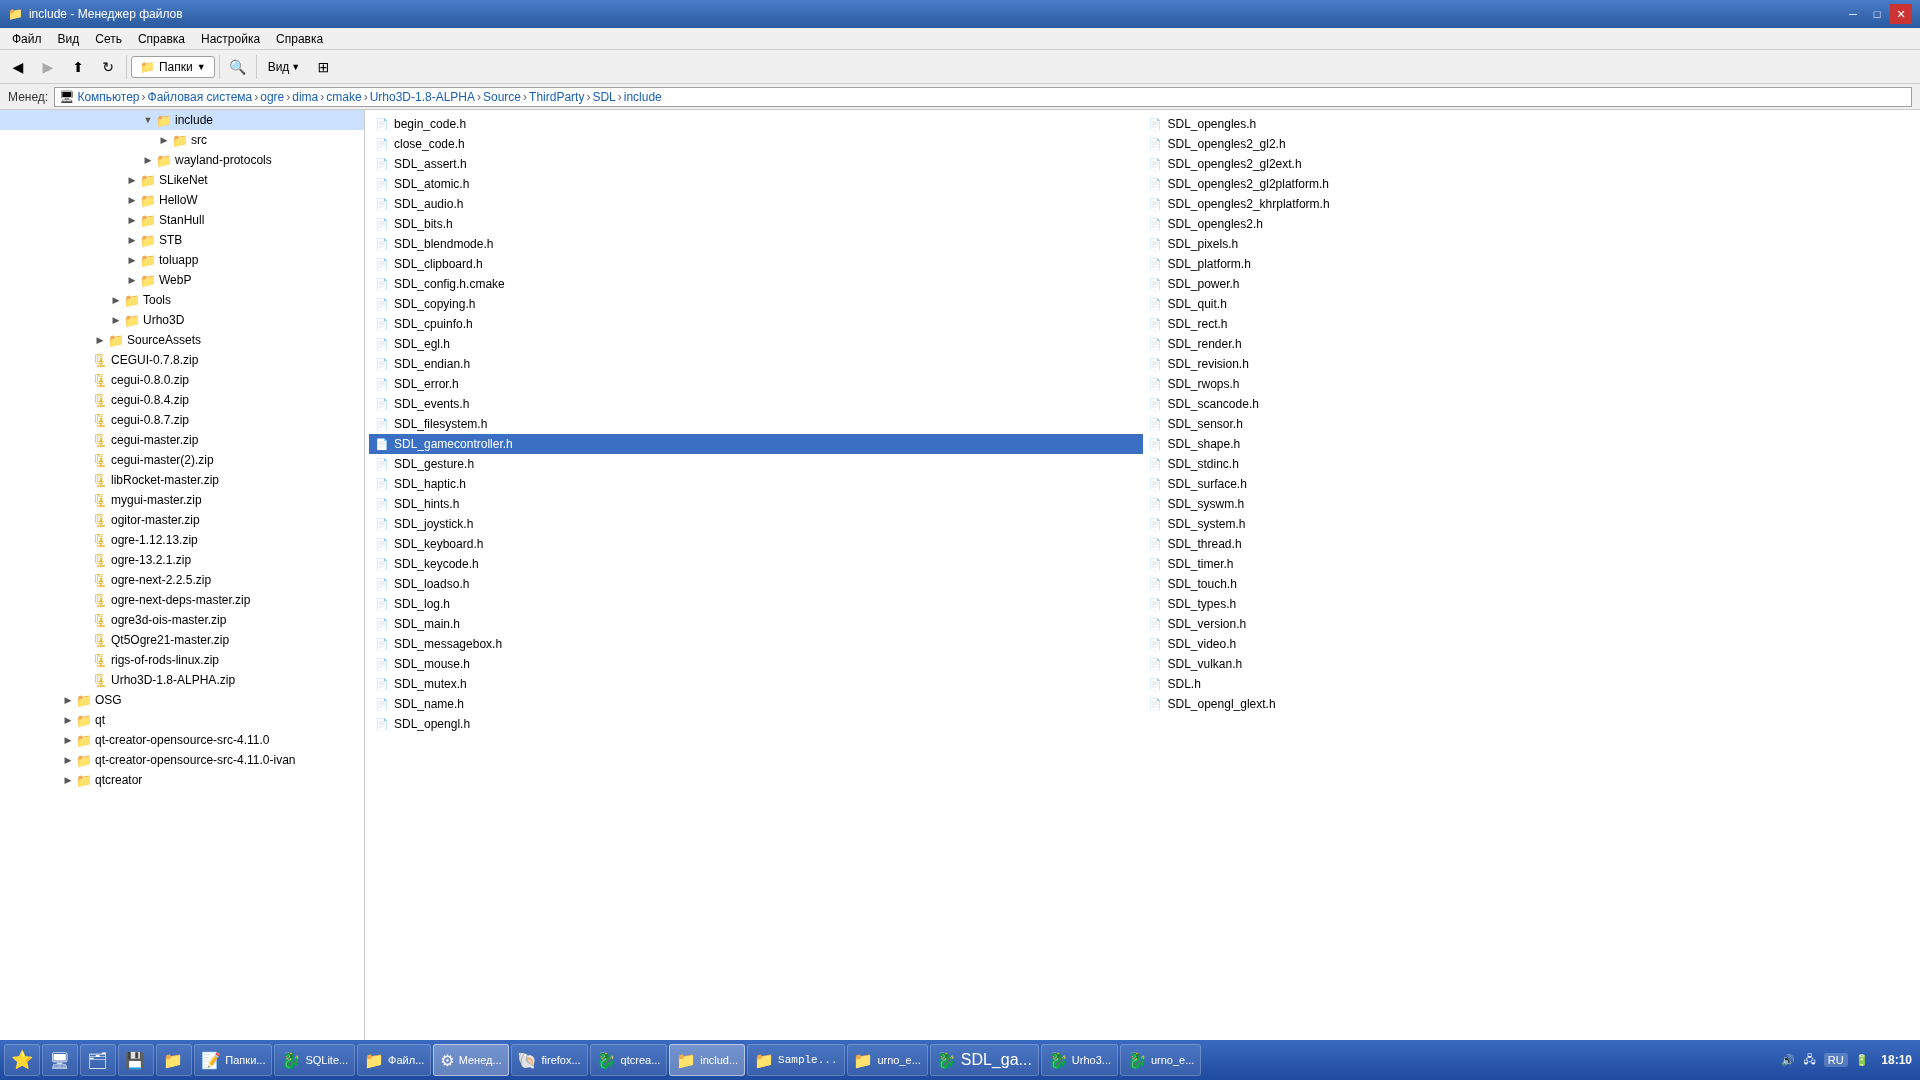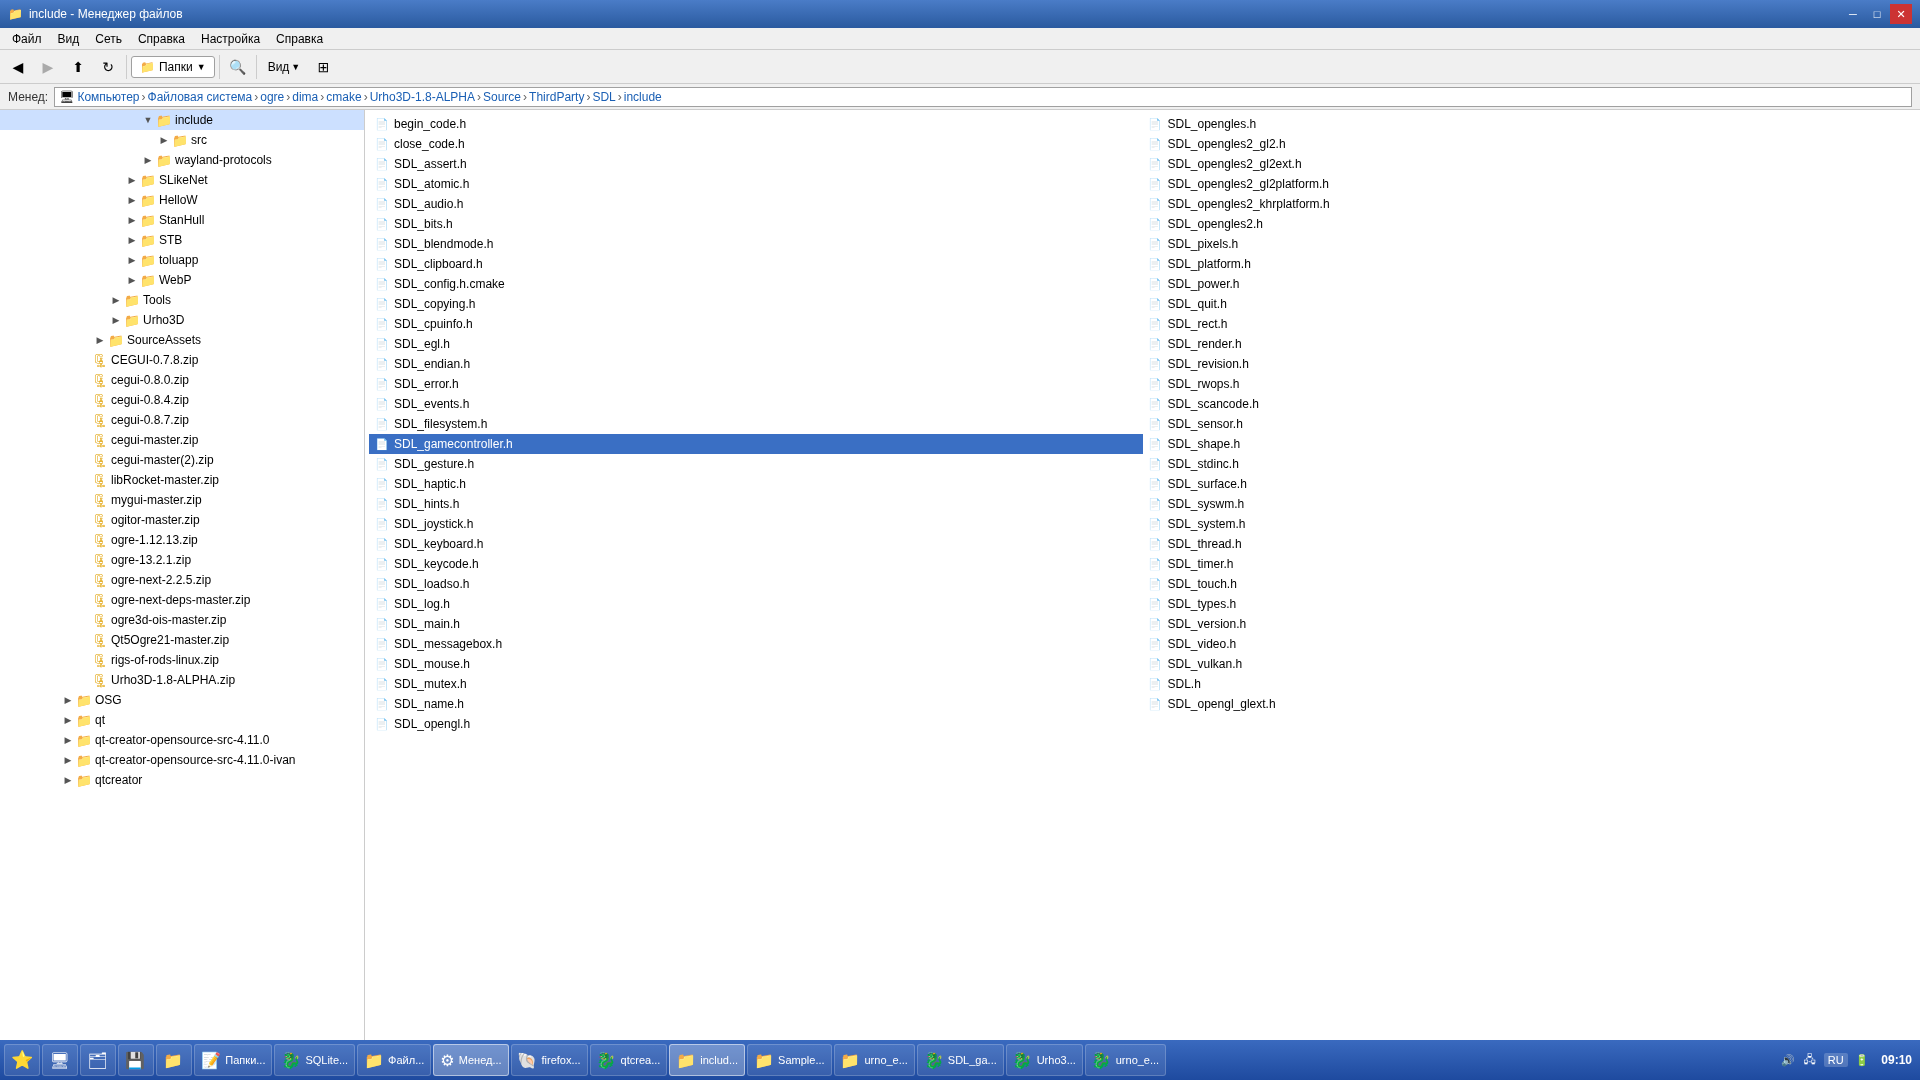--- a/index.html
+++ b/index.html
@@ -761,39 +761,39 @@
     <div class="taskbar-btn">
       <span class="taskbar-icon">🐉</span>
       <span style="font-size:11px;">qtcrea...</span>
     </div>
     <div class="taskbar-btn active">
       <span class="taskbar-icon">📁</span>
       <span style="font-size:11px;">includ...</span>
     </div>
     <div class="taskbar-btn">
       <span class="taskbar-icon">📁</span>
-      <span style="font-size:11px;">Sample...</span>
+      <span style="font-size:11px;font-family:Liberation Mono, monospace;">Sample...</span>
     </div>
     <div class="taskbar-btn">
       <span class="taskbar-icon">📁</span>
       <span style="font-size:11px;">urno_e...</span>
     </div>
     <div class="taskbar-btn">
       <span class="taskbar-icon">🐉</span>
-      <span style="font-size:11px;">SDL_ga...</span>
+      <span style="font-size:16px;">SDL_ga...</span>
     </div>
     <div class="taskbar-btn">
       <span class="taskbar-icon">🐉</span>
       <span style="font-size:11px;">Urho3...</span>
     </div>
     <div class="taskbar-btn">
       <span class="taskbar-icon">🐉</span>
       <span style="font-size:11px;">urno_e...</span>
     </div>
     <div class="taskbar-spacer"></div>
     <div class="taskbar-sys">
   <span title="Volume">🔊</span>
   <span style="margin-left:4px;">🖧</span>
   <span style="margin:0 4px;background:rgba(255,255,255,0.2);padding:1px 4px;border-radius:2px;">RU</span>
   <span>🔋</span>
-  <span style="margin-left:8px;font-size:12px;font-weight:bold;">09:10</span>
+  <span style="margin-left:8px;font-size:12px;font-weight:bold;">18:10</span>
 </div>
   </div>
 
 </body></html>

